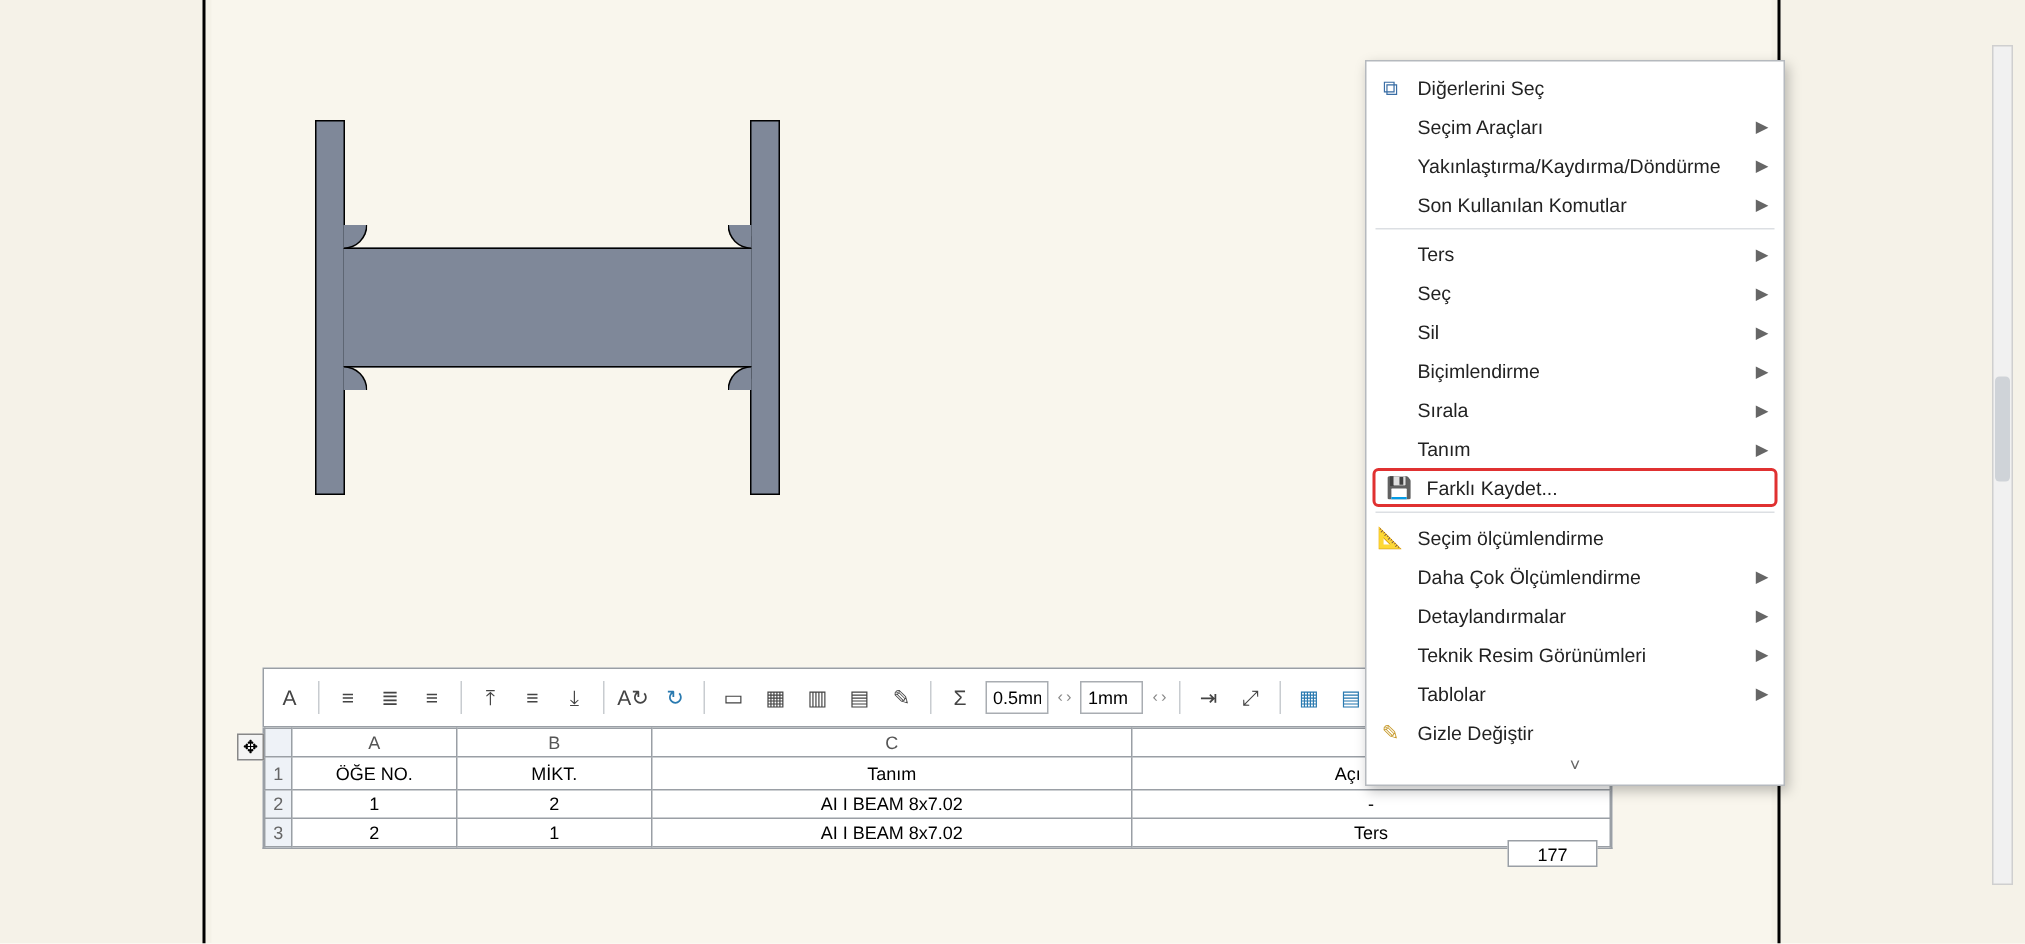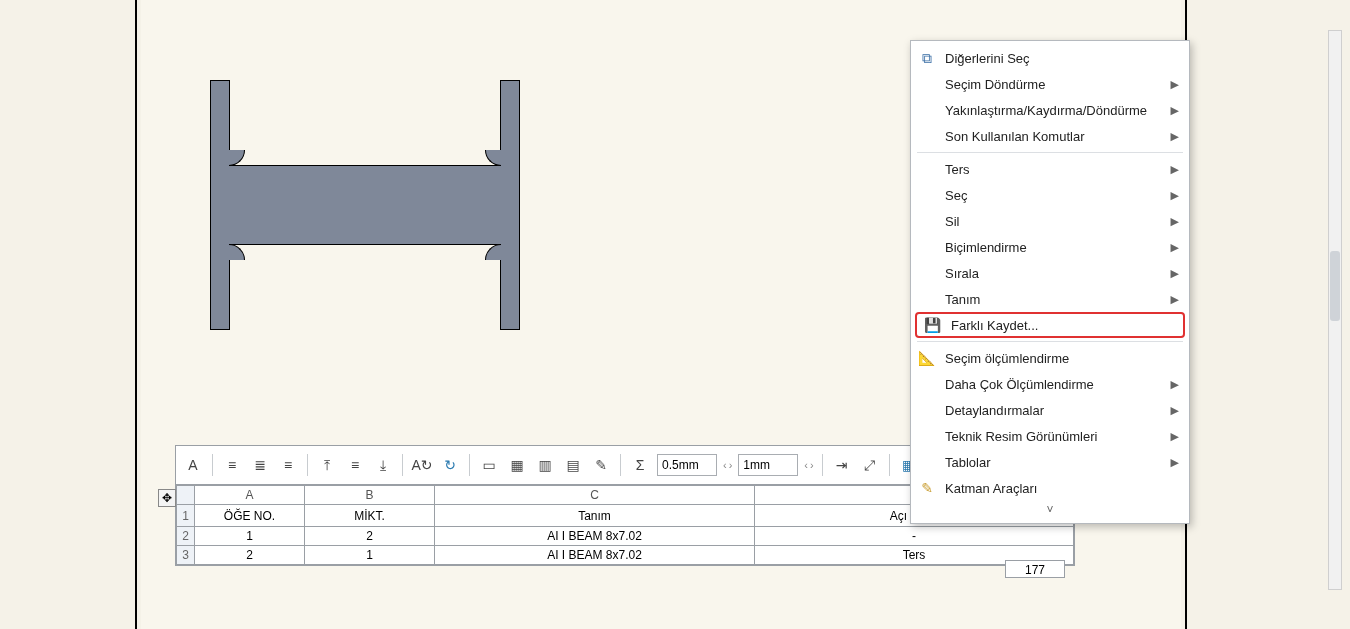--- a/index.html
+++ b/index.html
@@ -57,21 +57,21 @@
     background: #fff;
     border: 1px solid #9a9fa5;
   }
   .tbtn {
     width: 22px; height: 22px; display: flex; align-items: center; justify-content: center;
     border: 1px solid transparent; border-radius: 2px;
     color: #444; font-size: 14px;
   }
   .tsep { width: 1px; height: 22px; background: #c8ccd0; margin: 0 2px; }
   .tinput {
-    width: 60px; height: 22px; border: 1px solid #a9adb2;
+    width: 42px; height: 22px; border: 1px solid #a9adb2;
     font-size: 12px; padding: 0 4px; background: #fff;
   }
   .spin { display:flex; align-items:center; gap:2px; color:#888; font-size:11px; }
   .spin span { cursor:pointer; }
 
   .sheet-wrap {
     border-left: 1px solid #9a9fa5; border-right: 1px solid #9a9fa5; border-bottom: 1px solid #9a9fa5;
     background: #fff;
   }
   .move-handle {
@@ -249,21 +249,21 @@
   </div>
 </div>
 
 <div class="ctxmenu" id="ctxmenu">
     <div class="ctx-item">
       <span class="ctx-ico">⧉</span>
       <span>Diğerlerini Seç</span>
     </div>
     <div class="ctx-item">
       <span class="ctx-ico"></span>
-      <span>Seçim Döndürme</span>
+      <span>Seçim Araçları</span>
       <span class="ctx-arrow">▶</span>
     </div>
     <div class="ctx-item">
       <span class="ctx-ico"></span>
       <span>Yakınlaştırma/Kaydırma/Döndürme</span>
       <span class="ctx-arrow">▶</span>
     </div>
     <div class="ctx-item">
       <span class="ctx-ico"></span>
       <span>Son Kullanılan Komutlar</span>
@@ -324,16 +324,16 @@
       <span>Teknik Resim Görünümleri</span>
       <span class="ctx-arrow">▶</span>
     </div>
     <div class="ctx-item">
       <span class="ctx-ico"></span>
       <span>Tablolar</span>
       <span class="ctx-arrow">▶</span>
     </div>
     <div class="ctx-item">
       <span class="ctx-ico" style="color: rgb(199, 154, 42);">✎</span>
-      <span>Katman Araçları</span>
+      <span>Gizle Değiştir</span>
     </div>
     <div class="ctx-expand">˅</div>
   </div>
 
 </body></html>

